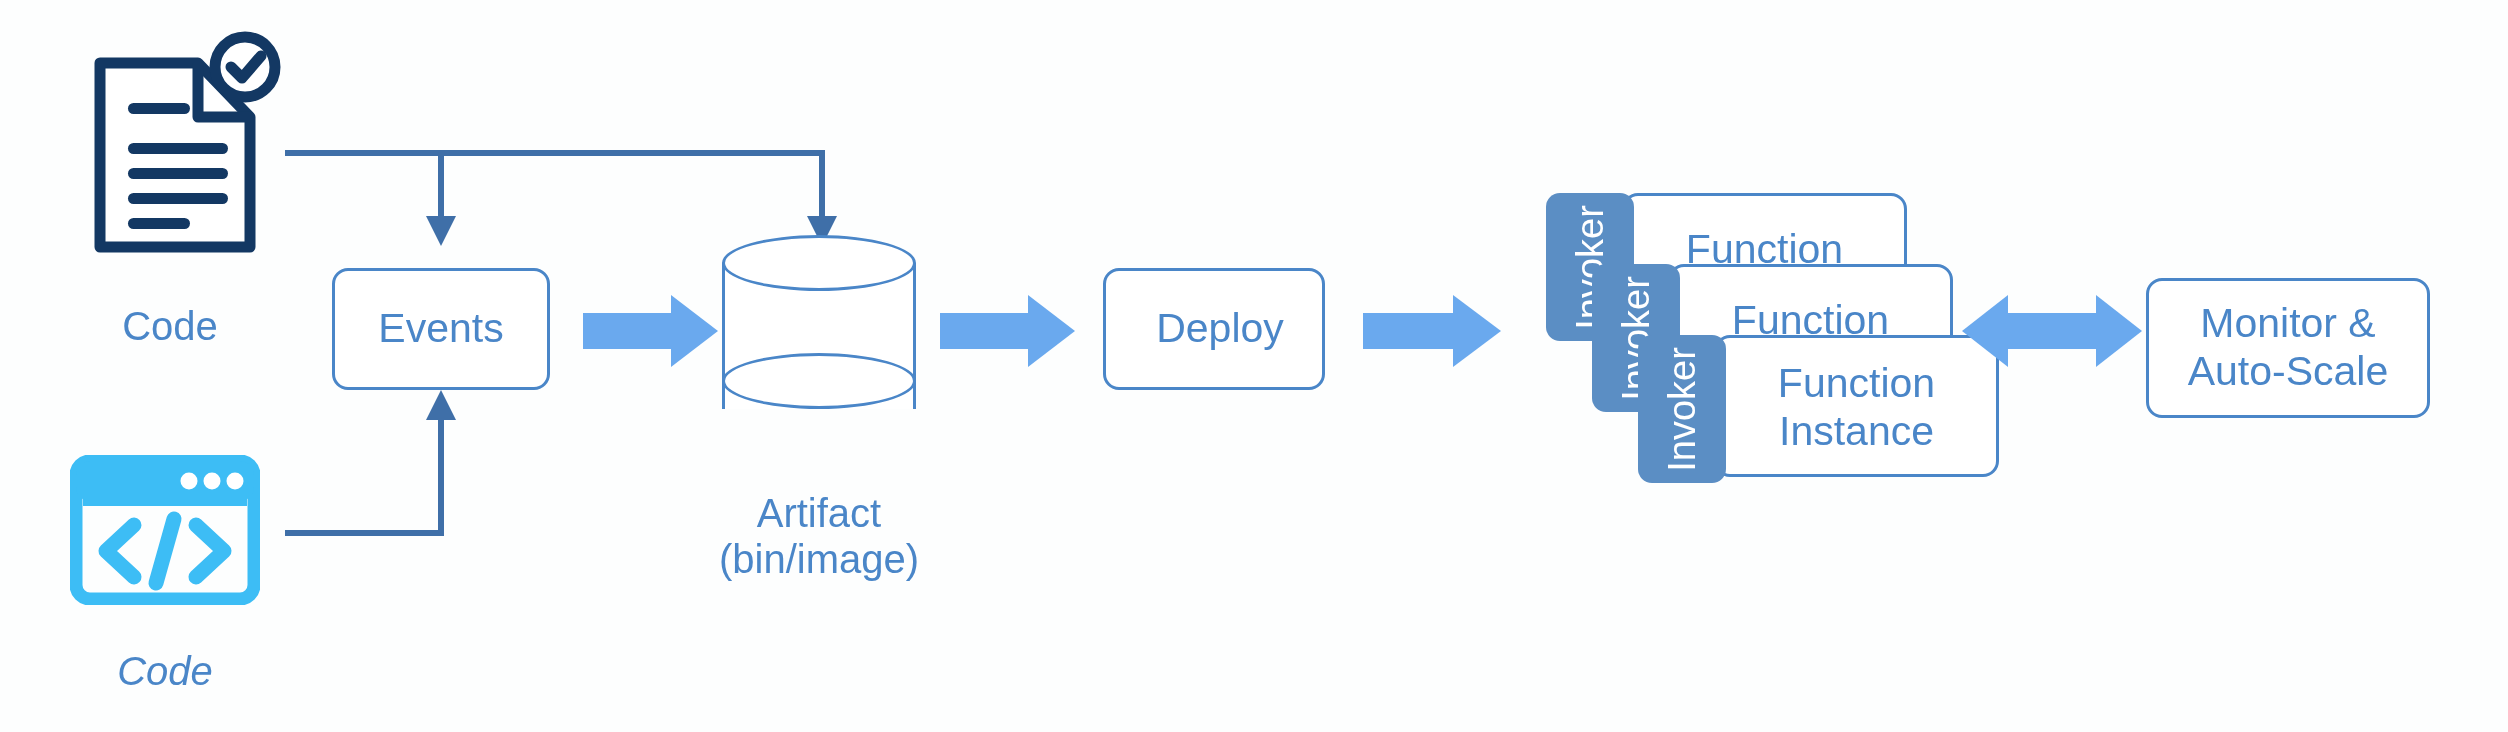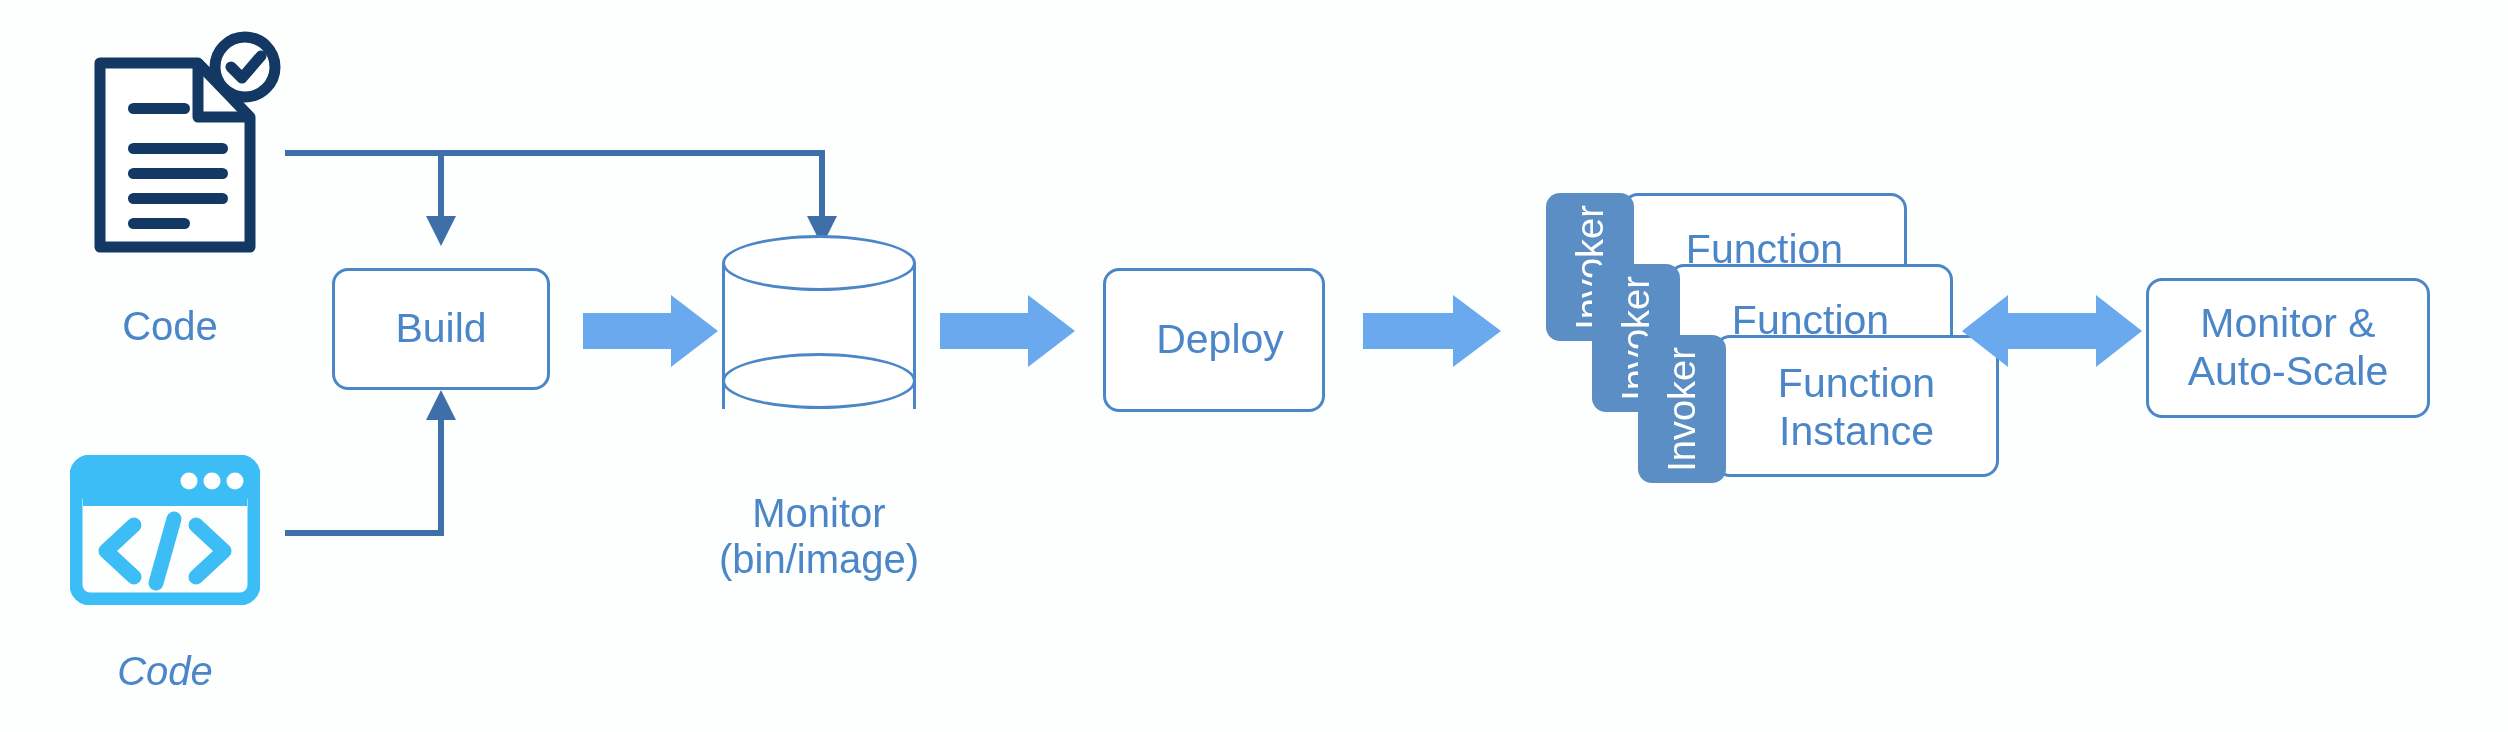--- a/index.html
+++ b/index.html
@@ -171,46 +171,46 @@
   <div class="conn" style="left:819px; top:150px; width:6px; height:72px;"></div>
   <div class="conn-head" style="left:807px; top:216px; border-width:30px 15px 0 15px;
               border-color:#3f6fa8 transparent transparent transparent;"></div>
 
   <div class="conn" style="left:285px; top:530px; width:159px; height:6px;"></div>
   <div class="conn" style="left:438px; top:420px; width:6px; height:116px;"></div>
   <div class="conn-head" style="left:426px; top:390px; border-width:0 15px 30px 15px;
               border-color:transparent transparent #3f6fa8 transparent;"></div>
 
   <div class="procbox abs" style="left:332px; top:268px; width:218px; height:122px;">
-    <div class="lbl">Build</div>
+    <div class="lbl">Events</div>
   </div>
 
   <div class="arrow-r" style="left:583px; top:295px; width:135px; height:72px;">
     <div class="shaft" style="left:0; top:18px; width:90px; height:36px;"></div>
     <div class="head" style="left:88px; top:0;
          border-width:36px 0 36px 47px;
          border-color:transparent transparent transparent #6aa9ee;"></div>
   </div>
 
   <div class="cyl-wrap" style="left:722px; top:235px; width:194px; height:202px;">
     <div class="cyl-body" style="top:28px; height:146px;"></div>
     <div class="cyl-bottom" style="top:118px; height:56px;"></div>
     <div class="cyl-top" style="top:0; height:56px;"></div>
   </div>
-  <div class="abs lbl" style="left:699px; top:490px; width:240px;">Monitor
+  <div class="abs lbl" style="left:699px; top:490px; width:240px;">Artifact
 (bin/image)</div>
 
   <div class="arrow-r" style="left:940px; top:295px; width:135px; height:72px;">
     <div class="shaft" style="left:0; top:18px; width:90px; height:36px;"></div>
     <div class="head" style="left:88px; top:0;
          border-width:36px 0 36px 47px;
          border-color:transparent transparent transparent #6aa9ee;"></div>
   </div>
 
-  <div class="procbox abs" style="left:1103px; top:268px; width:222px; height:144px;padding-left:12px;">
+  <div class="procbox abs" style="left:1103px; top:268px; width:222px; height:122px;padding-left:12px;">
     <div class="lbl">Deploy</div>
   </div>
 
   <div class="arrow-r" style="left:1363px; top:295px; width:140px; height:72px;">
     <div class="shaft" style="left:0; top:18px; width:92px; height:36px;"></div>
     <div class="head" style="left:90px; top:0;
          border-width:36px 0 36px 48px;
          border-color:transparent transparent transparent #6aa9ee;"></div>
   </div>
 

